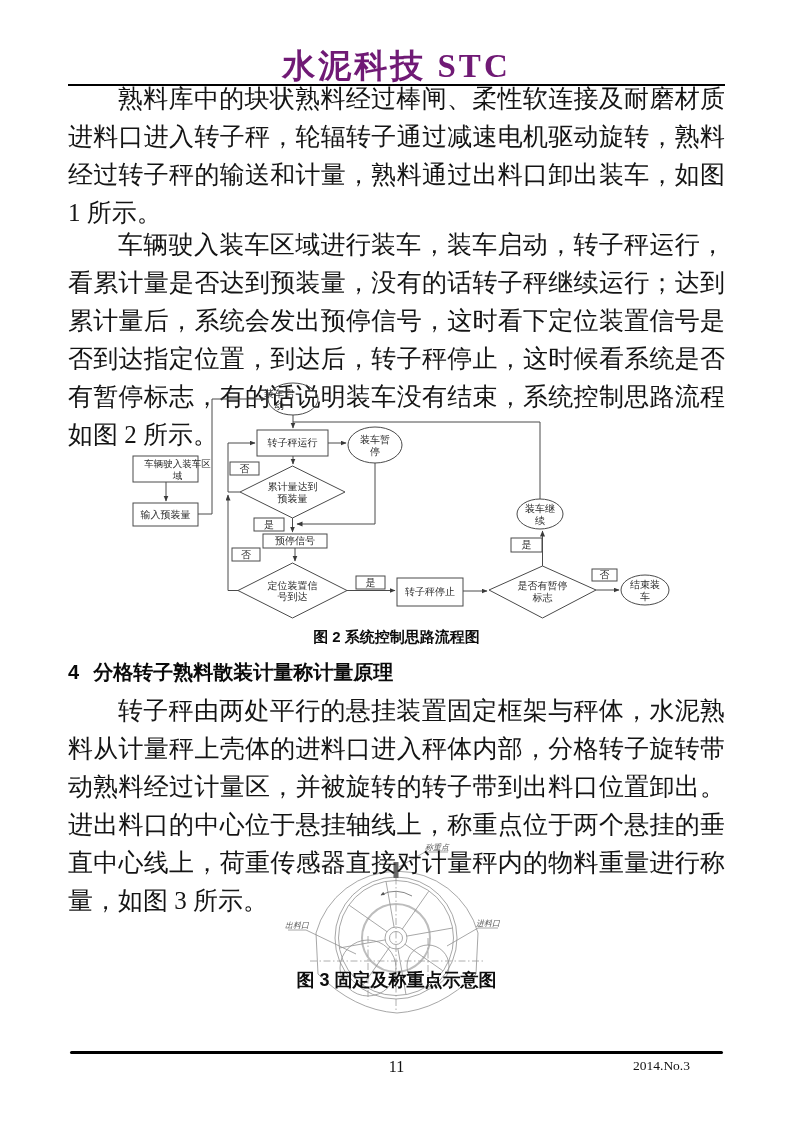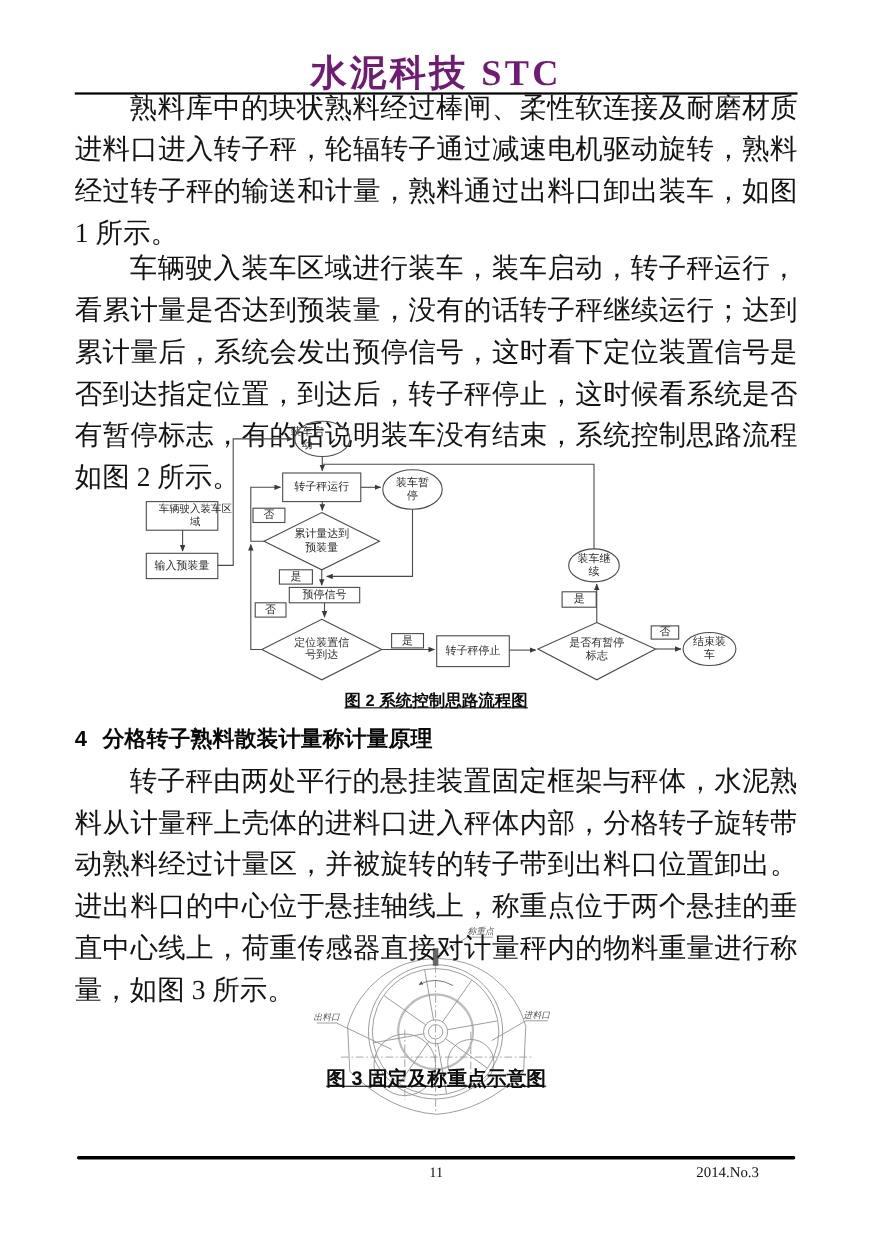--- a/index.html
+++ b/index.html
@@ -14,25 +14,25 @@
         font-size:20px;font-weight:700;color:#0a0a0a;line-height:26px;}
   .sec-num{margin-right:14px;}
   .art{position:absolute;top:0;left:0;width:793px;height:1122px;pointer-events:none;}
   .fc-label{position:absolute;transform:translate(-50%,-50%);
         font-family:"Liberation Sans","DejaVu Sans",sans-serif;font-size:10px;line-height:11.5px;
         color:#2b2b2b;white-space:pre-line;text-align:center;}
   .fc-label.sm{font-size:9.5px;padding-left:24px;}
   .f3-label{position:absolute;transform:translate(-50%,-50%);
         font-family:"Liberation Sans","DejaVu Sans",sans-serif;font-size:8px;line-height:9px;color:#555;font-style:italic;}
   .fig-caption{position:absolute;left:0;width:100%;text-align:center;
-        font-family:"Liberation Sans","DejaVu Sans",sans-serif;color:#0d0d0d;text-decoration:underline;}
+        font-family:"Liberation Sans","DejaVu Sans",sans-serif;color:#0d0d0d;}
   .cap2{top:628px;font-size:15px;font-weight:600;}
   .cap3{top:968px;font-size:18px;font-weight:700;}
   .footer-rule{position:absolute;top:1051px;left:70px;width:653px;height:3px;background:#000;border-radius:2px;}
-  .page-number{position:absolute;top:1058px;left:0;width:100%;text-align:center;font-size:13px;color:#111;}
+  .page-number{position:absolute;top:1058px;left:0;width:100%;text-align:center;font-size:16px;color:#111;}
   .issue{position:absolute;top:1058px;right:103px;font-size:13.5px;color:#111;}
 </style>
 </head>
 <body>
 
 <div class="page">
 
   <div class="journal-title">水泥科技 STC</div>
   <div class="header-rule"></div>
 

